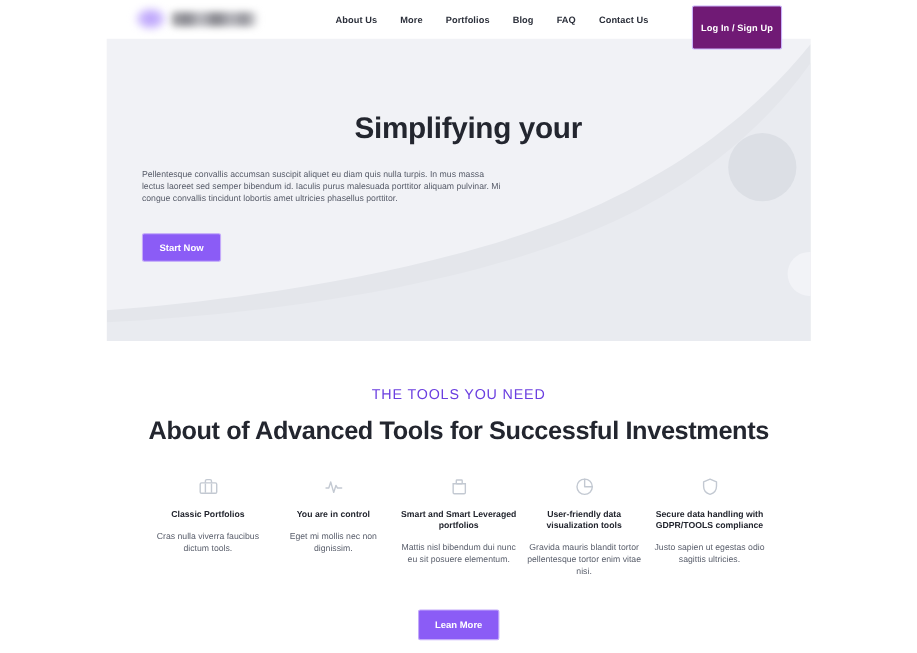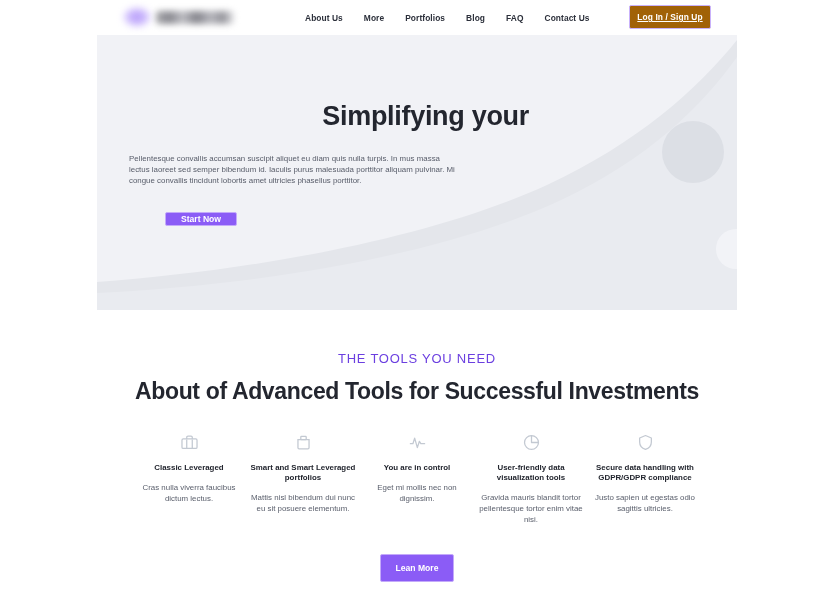--- a/index.html
+++ b/index.html
@@ -84,34 +84,33 @@
     letter-spacing: 0.08px;
     white-space: nowrap;
     cursor: pointer;
   }
 
   .login-btn {
     position: absolute;
     left: 629px;
     top: 5px;
     width: 82px;
-    height: 24px;
-    background: #a16207;
+    height: 40px;
+    background: #701a75;
     border: 1px solid #c9b2fb;
     border-radius: 2px;
     color: #ffffff;
     font-size: 8.4px;
     font-weight: bold;
     letter-spacing: 0.1px;
     display: flex;
     align-items: center;
     justify-content: center;
     cursor: pointer;
     white-space: nowrap;
-    text-decoration: underline;
   }
 
   
   .hero {
     position: absolute;
     left: 97px;
     top: 35px;
     width: 640px;
     height: 275px;
     background: #f1f2f6;
@@ -167,32 +166,31 @@
     margin-top: 22px;
     width: 333px;
     font-size: 7.9px;
     line-height: 11.2px;
     color: #575c69;
   }
 
   .start-btn {
     margin-top: 25px;
     width: 72px;
-    height: 14px;
+    height: 26px;
     background: #8b5cf6;
     border: 1px solid #c4aafa;
     border-radius: 2px;
     color: #ffffff;
     font-size: 8.6px;
     font-weight: bold;
     display: flex;
     align-items: center;
     justify-content: center;
     cursor: pointer;
-    margin-left: 36px;
   }
 
   
   .tools {
     position: absolute;
     left: 0;
     top: 310px;
     width: 834px;
     background: #ffffff;
   }
@@ -328,63 +326,63 @@
 
       <div class="feature">
         <div class="feature-icon">
           <svg width="19" height="19" viewBox="0 0 24 24" fill="none" stroke="currentColor" stroke-width="1.6">
             <rect x="2.5" y="7.5" width="19" height="12" rx="1.6"></rect>
             <path d="M8.5 7.5V5.4a1.6 1.6 0 0 1 1.6-1.6h3.8a1.6 1.6 0 0 1 1.6 1.6v2.1"></path>
             <line x1="8.5" y1="8.2" x2="8.5" y2="19"></line>
             <line x1="15.5" y1="8.2" x2="15.5" y2="19"></line>
           </svg>
         </div>
-        <div class="feature-title">Classic Leveraged</div>
-        <div class="feature-desc">Cras nulla viverra faucibus dictum lectus.</div>
+        <div class="feature-title">Classic Portfolios</div>
+        <div class="feature-desc">Cras nulla viverra faucibus dictum tools.</div>
+      </div>
+
+      <div class="feature">
+        <div class="feature-icon">
+          <svg width="19" height="19" viewBox="0 0 24 24" fill="none" stroke="currentColor" stroke-width="1.6" stroke-linecap="round" stroke-linejoin="round">
+            <path d="M3 13.5h3.2l2.2-7 3.4 12 2.6-8 1.8 3h4.8"></path>
+          </svg>
+        </div>
+        <div class="feature-title">You are in control</div>
+        <div class="feature-desc">Eget mi mollis nec non dignissim.</div>
       </div>
 
       <div class="feature">
         <div class="feature-icon">
           <svg width="19" height="19" viewBox="0 0 24 24" fill="none" stroke="currentColor" stroke-width="1.6">
             <path d="M5 8.5h14v10.2a1.4 1.4 0 0 1-1.4 1.4H6.4A1.4 1.4 0 0 1 5 18.7Z"></path>
             <rect x="8.6" y="4.3" width="6.8" height="4.2" rx="0.8"></rect>
           </svg>
         </div>
         <div class="feature-title">Smart and Smart Leveraged portfolios</div>
         <div class="feature-desc">Mattis nisl bibendum dui nunc eu sit posuere elementum.</div>
       </div>
 
       <div class="feature">
         <div class="feature-icon">
           <svg width="19" height="19" viewBox="0 0 24 24" fill="none" stroke="currentColor" stroke-width="1.6" stroke-linecap="round" stroke-linejoin="round">
-            <path d="M3 13.5h3.2l2.2-7 3.4 12 2.6-8 1.8 3h4.8"></path>
-          </svg>
-        </div>
-        <div class="feature-title">You are in control</div>
-        <div class="feature-desc">Eget mi mollis nec non dignissim.</div>
-      </div>
-
-      <div class="feature">
-        <div class="feature-icon">
-          <svg width="19" height="19" viewBox="0 0 24 24" fill="none" stroke="currentColor" stroke-width="1.6" stroke-linecap="round" stroke-linejoin="round">
             <path d="M12 3.2a8.8 8.8 0 1 0 8.8 8.8"></path>
             <path d="M12 3.2V12h8.8A8.8 8.8 0 0 0 12 3.2Z"></path>
           </svg>
         </div>
         <div class="feature-title">User-friendly data visualization tools</div>
         <div class="feature-desc">Gravida mauris blandit tortor pellentesque tortor enim vitae nisi.</div>
       </div>
 
       <div class="feature">
         <div class="feature-icon">
           <svg width="19" height="19" viewBox="0 0 24 24" fill="none" stroke="currentColor" stroke-width="1.6" stroke-linejoin="round">
             <path d="M12 3.2 4.6 6.3v5.1c0 4.6 3.1 8.1 7.4 9.4 4.3-1.3 7.4-4.8 7.4-9.4V6.3Z"></path>
           </svg>
         </div>
-        <div class="feature-title">Secure data handling with GDPR/GDPR compliance</div>
+        <div class="feature-title">Secure data handling with GDPR/TOOLS compliance</div>
         <div class="feature-desc">Justo sapien ut egestas odio sagittis ultricies.</div>
       </div>
 
     </div>
 
     <div class="learn-btn">Lean More</div>
   </div>
 
 </div>
 

